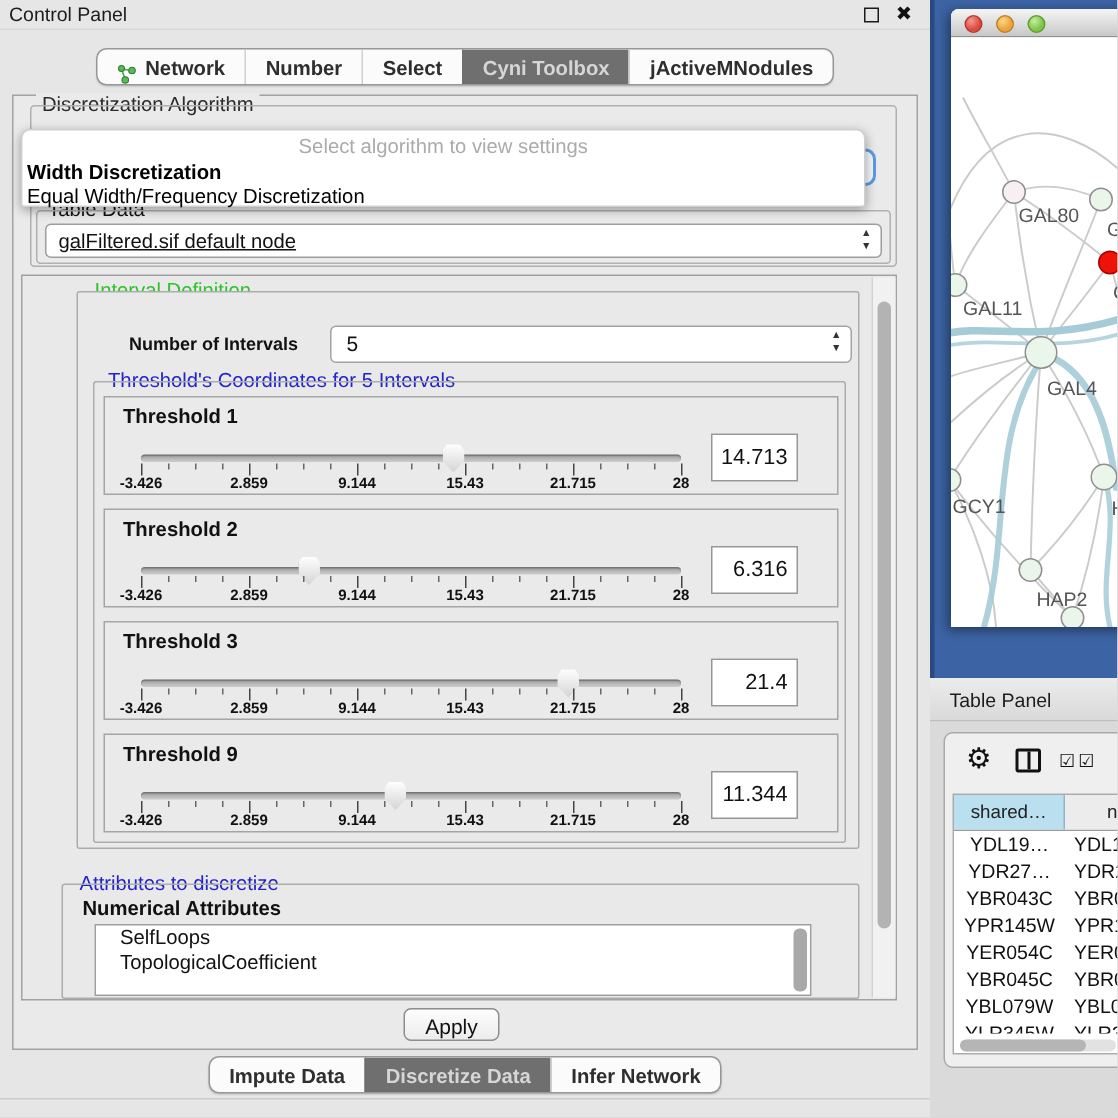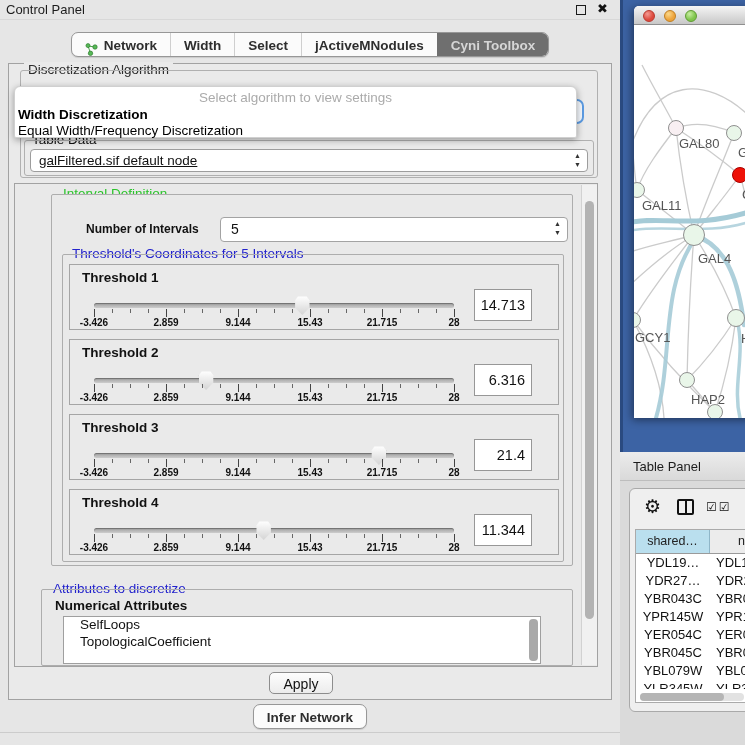--- a/index.html
+++ b/index.html
@@ -179,24 +179,24 @@
             <svg width="13" height="13" viewBox="0 0 13 13">
               <line x1="3" y1="3" x2="10" y2="4" stroke="#49a349" stroke-width="1"></line>
               <line x1="3" y1="3" x2="5.5" y2="10" stroke="#49a349" stroke-width="1"></line>
               <circle cx="3" cy="2.6" r="2" fill="#57b957" stroke="#2f7d2f" stroke-width=".7"></circle>
               <circle cx="10" cy="4" r="2.2" fill="#57b957" stroke="#2f7d2f" stroke-width=".7"></circle>
               <circle cx="5.5" cy="10.3" r="2.2" fill="#57b957" stroke="#2f7d2f" stroke-width=".7"></circle>
             </svg>
           </span>
           <span>Network</span>
         </div>
-        <div class="tab">Width</div>
+        <div class="tab">Number</div>
         <div class="tab">Select</div>
+        <div class="tab sel">Cyni Toolbox</div>
         <div class="tab">jActiveMNodules</div>
-        <div class="tab sel">Cyni Toolbox</div>
       </div>
     </div>
 
     <div class="main-panel"></div>
 
     <span class="grp-title algo-title">Discretization Algorithm</span>
     <div class="algo-box"></div>
 
     <div class="combo-frag"></div>
 
@@ -342,21 +342,21 @@
                 <span class="ticklabel" style="left: 0%;">-3.426</span>
                 <span class="ticklabel" style="left: 20%;">2.859</span>
                 <span class="ticklabel" style="left: 40%;">9.144</span>
                 <span class="ticklabel" style="left: 60%;">15.43</span>
                 <span class="ticklabel" style="left: 80%;">21.715</span>
                 <span class="ticklabel" style="left: 100%;">28</span>
               </div>
             <div class="valbox">21.4</div>
           </div>
           <div class="thr" style="top:234px">
-            <span class="thr-label">Threshold 4</span>
+            <span class="thr-label">Threshold 9</span>
             <div class="slider">
               <div class="track"></div>
               <div class="thumb" style="left: 46.9993%;"></div>
             </div>
             <div class="ticks">
                 <div class="tick major" style="left: 0%;"></div>
                 <div class="tick" style="left: 5%;"></div>
                 <div class="tick" style="left: 10%;"></div>
                 <div class="tick" style="left: 15%;"></div>
                 <div class="tick major" style="left: 20%;"></div>
@@ -401,20 +401,22 @@
 
       <div class="vscroll-track">
         <div class="vscroll-thumb"></div>
       </div>
     </div>
 
     <button class="apply-btn">Apply</button>
 
     <div class="tabbar bottom-tabbar">
       <div class="tabgroup">
+        <div class="tab">Impute Data</div>
+        <div class="tab sel">Discretize Data</div>
         <div class="tab">Infer Network</div>
       </div>
     </div>
     <div class="cp-footline"></div>
   </div>
 
   <div class="mdi">
     <div class="net-window">
       <div class="net-titlebar">
         <span class="light red"></span>

